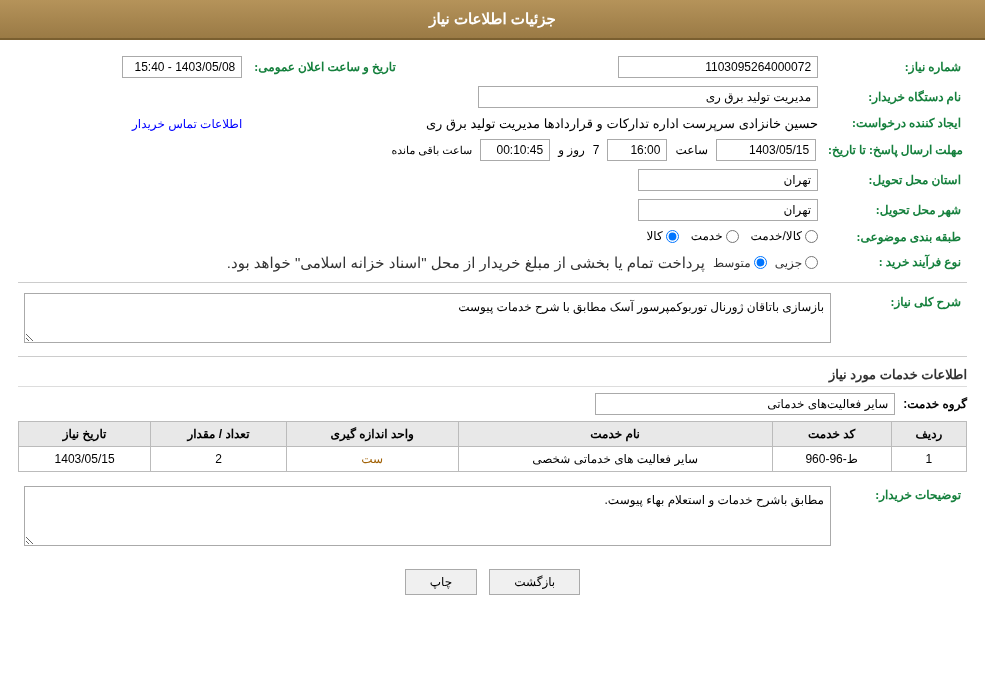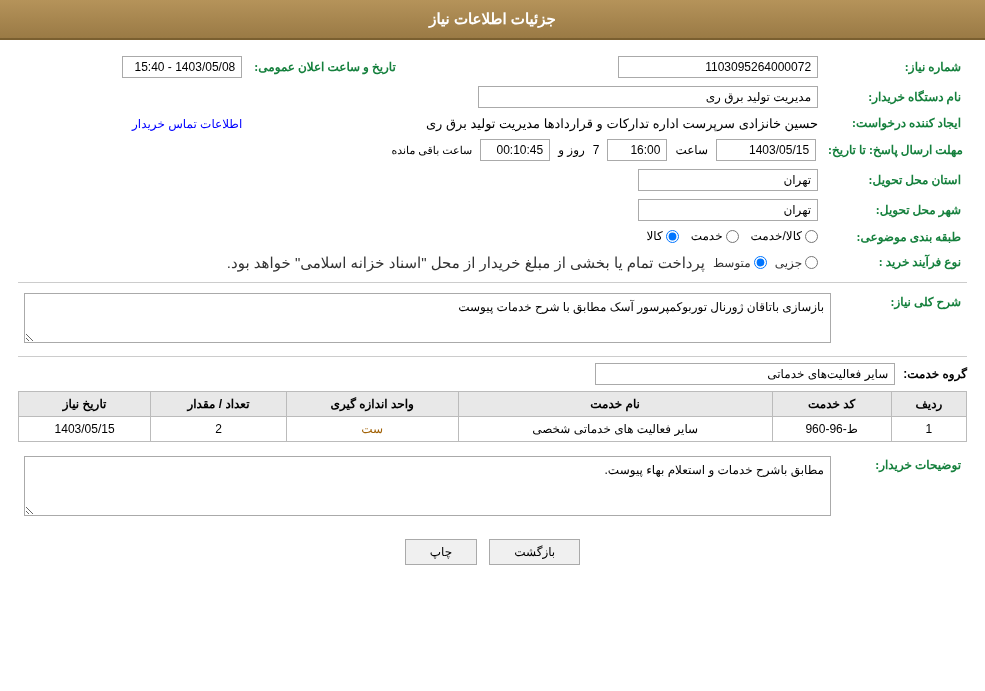--- a/index.html
+++ b/index.html
@@ -302,20 +302,21 @@
         <td class="label-cell" style="width:130px; vertical-align:top; padding-top:6px;margin-top:32px;">شرح کلی نیاز:</td>
         <td class="value-cell">
           <textarea class="desc-box" readonly="" style="">بازسازی باتاقان ژورنال توربوکمپرسور آسک مطابق با شرح خدمات پیوست</textarea>
         </td>
       </tr>
     </tbody>
       </table>
 
     <hr class="separator-line">
 
+    <div class="section-title">اطلاعات خدمات مورد نیاز</div>
 
     <div class="group-service-row">
       <span class="group-label">گروه خدمت:</span>
       <input class="input-box" style="width: 300px;" type="text" readonly="" value="سایر فعالیت‌های خدماتی">
     </div>
 
     <table class="services-table">
       <thead>
         <tr>
           <th>ردیف</th>

